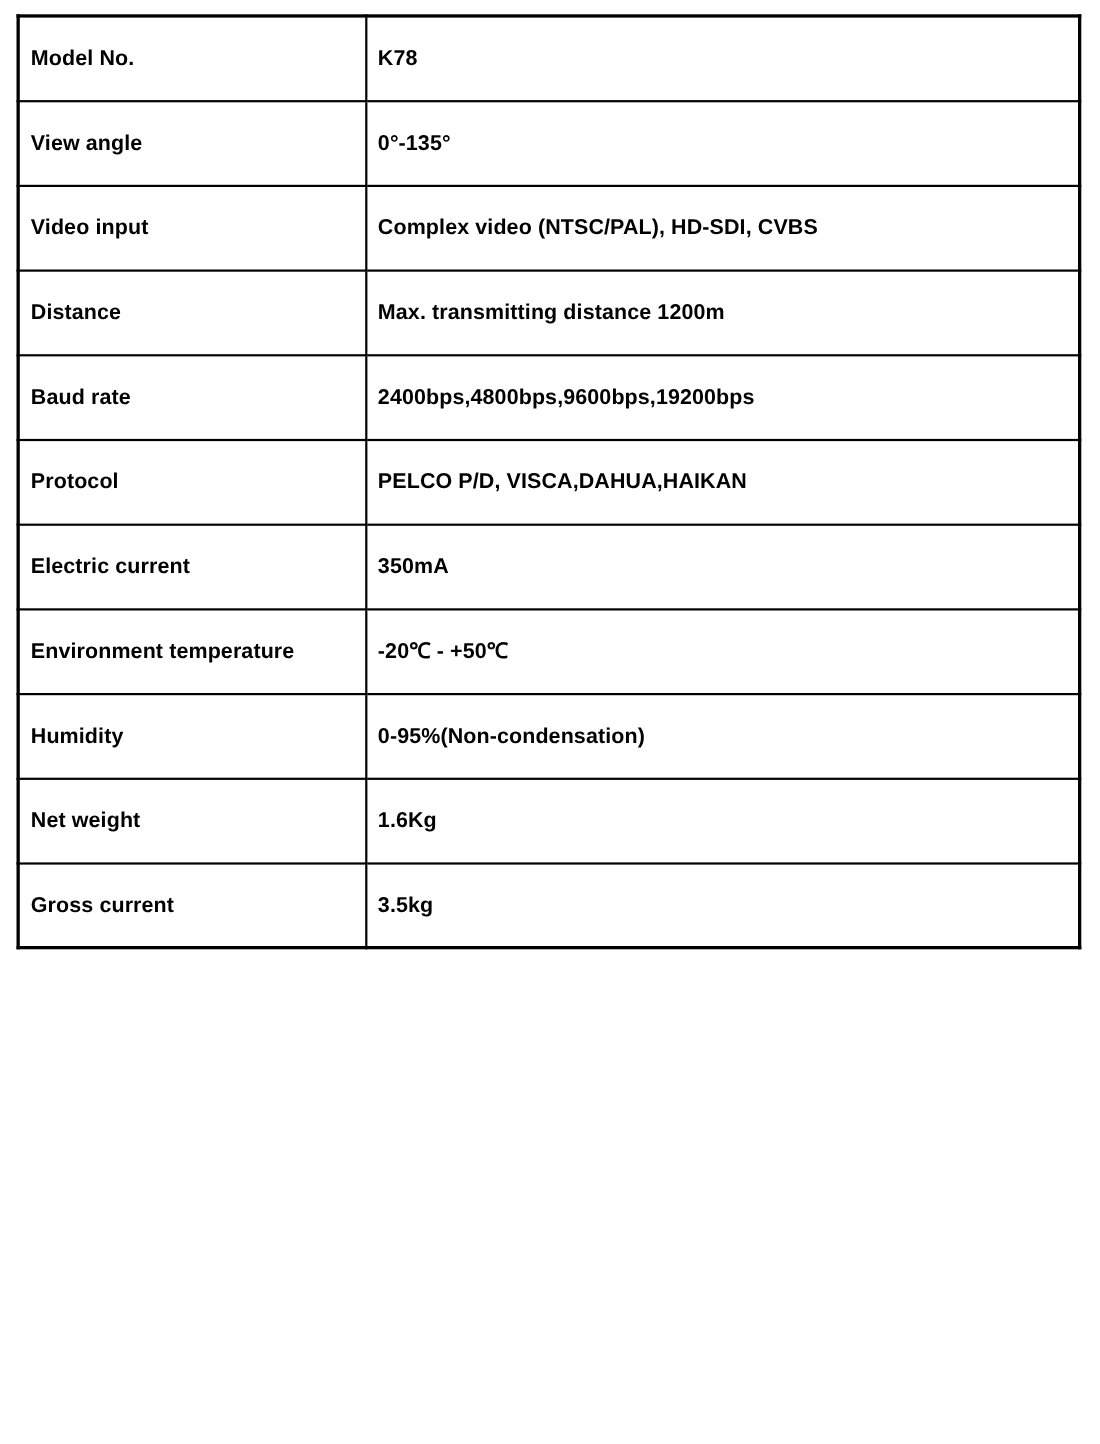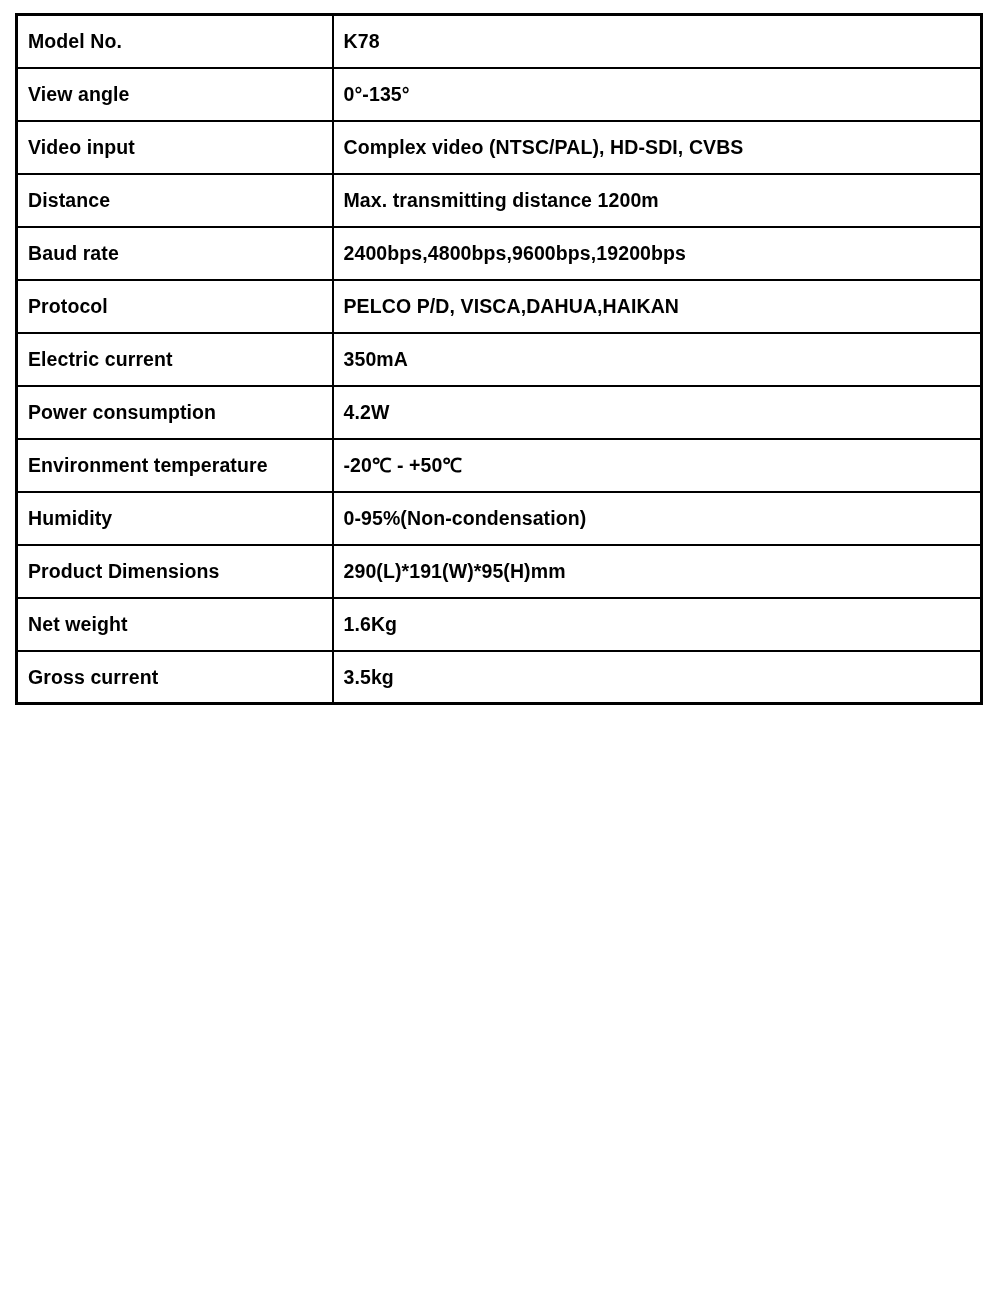--- a/index.html
+++ b/index.html
@@ -30,21 +30,21 @@
     width: 965px;
     border-collapse: collapse;
     table-layout: fixed;
     background: #ffffff;
     border: 3px solid #000000;
   }
 
   .spec-table col.col-label { width: 316px; }
   .spec-table col.col-value { width: 649px; }
 
-  .spec-table tr { height: 53px; }
+  .spec-table tr { height: 77px; }
 
   .spec-table td {
     border: 2px solid #000000;
     padding: 0 10px;
     vertical-align: middle;
     font-size: 19px;
     font-weight: bold;
     letter-spacing: 0.1px;
     line-height: 1.15;
     white-space: nowrap;
@@ -91,34 +91,26 @@
         </tr>
         <tr>
           <td class="cell-label">Protocol</td>
           <td class="cell-value">PELCO P/D, VISCA,DAHUA,HAIKAN</td>
         </tr>
         <tr>
           <td class="cell-label">Electric current</td>
           <td class="cell-value">350mA</td>
         </tr>
         <tr>
-          <td class="cell-label">Power consumption</td>
-          <td class="cell-value">4.2W</td>
-        </tr>
-        <tr>
           <td class="cell-label">Environment temperature</td>
           <td class="cell-value">-20℃ - +50℃</td>
         </tr>
         <tr>
           <td class="cell-label">Humidity</td>
           <td class="cell-value">0-95%(Non-condensation)</td>
-        </tr>
-        <tr>
-          <td class="cell-label">Product Dimensions</td>
-          <td class="cell-value">290(L)*191(W)*95(H)mm</td>
         </tr>
         <tr>
           <td class="cell-label">Net weight</td>
           <td class="cell-value">1.6Kg</td>
         </tr>
         <tr>
           <td class="cell-label">Gross current</td>
           <td class="cell-value">3.5kg</td>
         </tr>
       </tbody>

